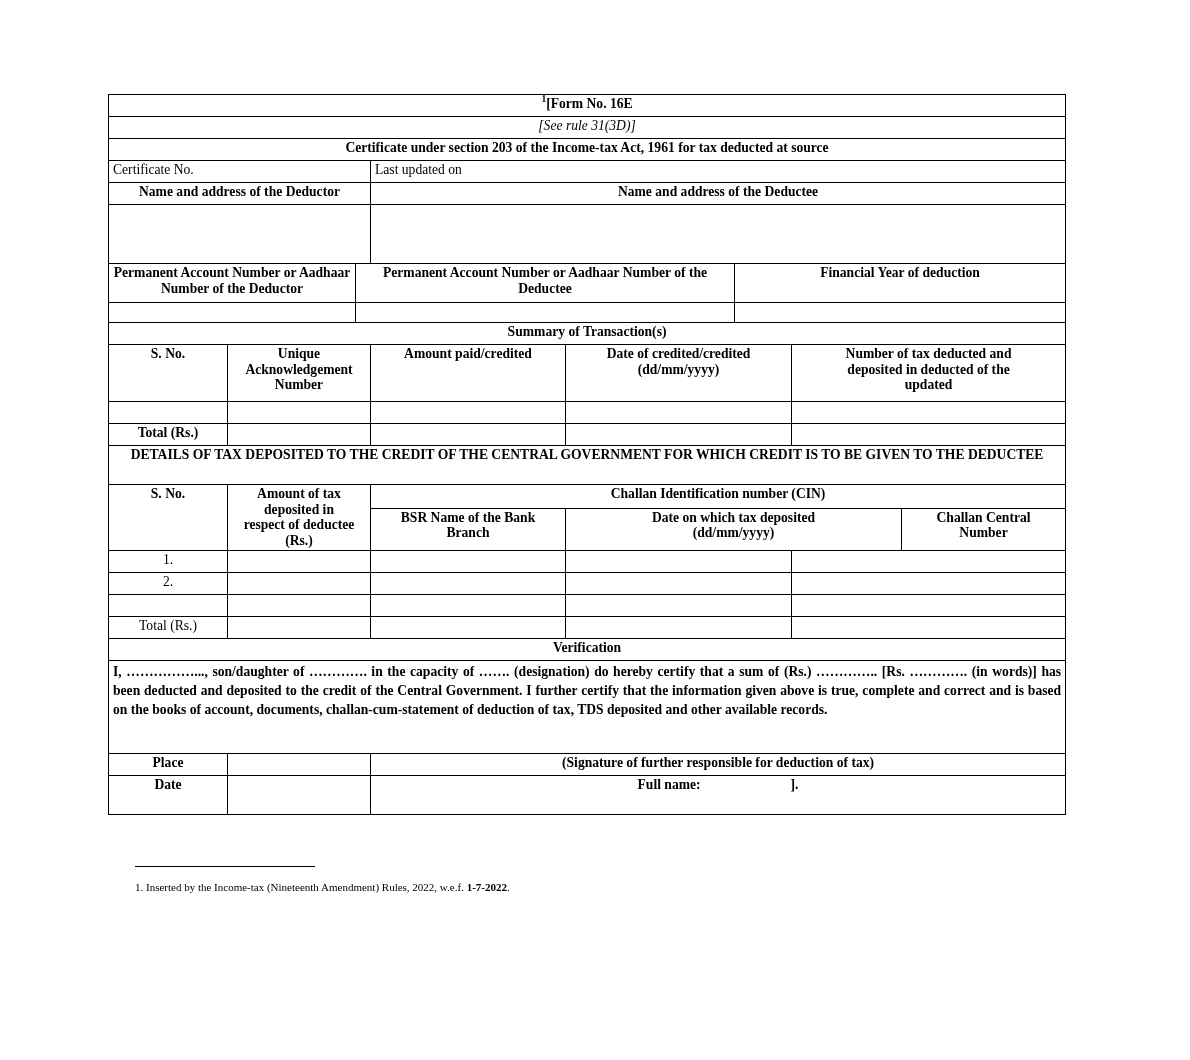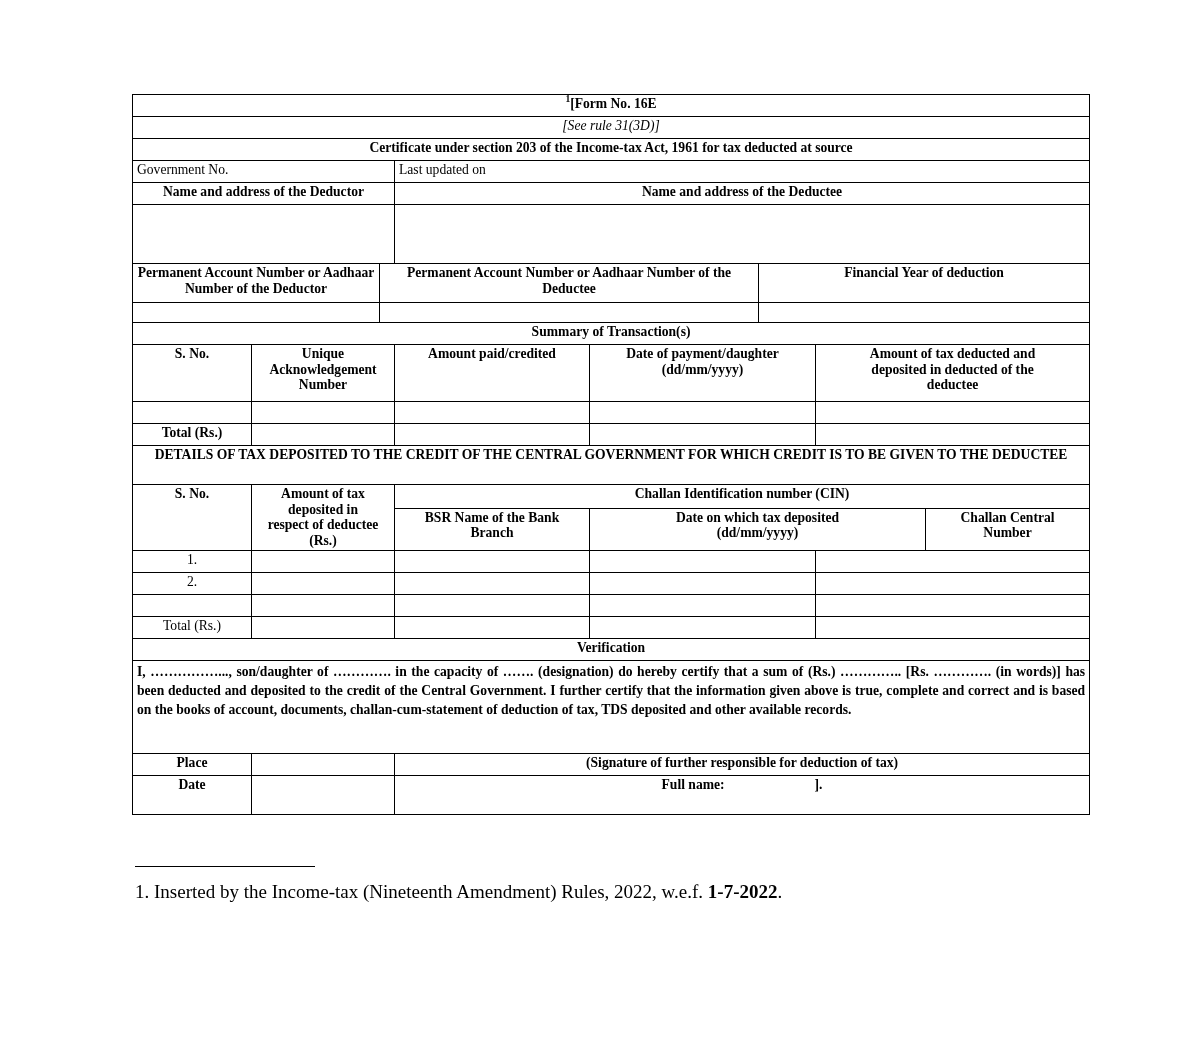--- a/index.html
+++ b/index.html
@@ -11,21 +11,21 @@
     width: 1190px;
     height: 1060px;
     font-family: "Liberation Serif", "DejaVu Serif", serif;
     color: #000000;
     position: relative;
     overflow: hidden;
   }
 
   #page {
     position: absolute;
-    left: 132px;
+    left: 108px;
     top: 94px;
     width: 957px;
   }
 
   table.form {
     border-collapse: collapse;
     table-layout: fixed;
     width: 957px;
     font-size: 13.6px;
     line-height: 1.15;
@@ -84,21 +84,21 @@
     top: 866px;
     width: 700px;
   }
   #footnote .fn-rule {
     width: 180px;
     height: 0;
     border-top: 1px solid #000000;
     margin-bottom: 14px;
   }
   #footnote .fn-text {
-    font-size: 19px;
+    font-size: 11px;
     font-family: "Liberation Serif", "DejaVu Serif", serif;
   }
   #footnote .fn-text b { font-weight: bold; }
 </style>
 </head>
 <body>
 
 <div id="page">
   <table class="form">
     <colgroup>
@@ -124,21 +124,21 @@
 
     <tr>
       <td colspan="13" class="ctr ital h-rule">[See rule 31(3D)]</td>
     </tr>
 
     <tr>
       <td colspan="13" class="ctr b h-sec">Certificate under section 203 of the Income-tax Act, 1961 for tax deducted at source</td>
     </tr>
 
     <tr>
-      <td colspan="5" class="left h-line">Government No.</td>
+      <td colspan="5" class="left h-line">Certificate No.</td>
       <td colspan="8" class="left h-line">Last updated on</td>
     </tr>
 
     <tr>
       <td colspan="5" class="ctr b h-line">Name and address of the Deductor</td>
       <td colspan="8" class="ctr b h-line">Name and address of the Deductee</td>
     </tr>
 
     <tr>
       <td colspan="5" class="h-block"></td>
@@ -162,27 +162,27 @@
     </tr>
 
     <tr>
       <td colspan="1" class="ctr b h-sumhdr">S. No.</td>
       <td colspan="4" class="ctr b h-sumhdr">
         <span class="para-text">Unique Acknowledgement</span>
         <span class="para-text">Number</span>
       </td>
       <td colspan="2" class="ctr b h-sumhdr">Amount paid/credited</td>
       <td colspan="3" class="ctr b h-sumhdr">
-        <span class="para-text">Date of payment/daughter</span>
+        <span class="para-text">Date of credited/credited</span>
         <span class="para-text">(dd/mm/yyyy)</span>
       </td>
       <td colspan="3" class="ctr b h-sumhdr">
-        <span class="para-text">Amount of tax deducted and</span>
+        <span class="para-text">Number of tax deducted and</span>
         <span class="para-text">deposited in deducted of the</span>
-        <span class="para-text">deductee</span>
+        <span class="para-text">updated</span>
       </td>
     </tr>
 
     <tr>
       <td colspan="1" class="ctr h-row"></td>
       <td colspan="4" class="h-row"></td>
       <td colspan="2" class="h-row"></td>
       <td colspan="3" class="h-row"></td>
       <td colspan="3" class="h-row"></td>
     </tr>

